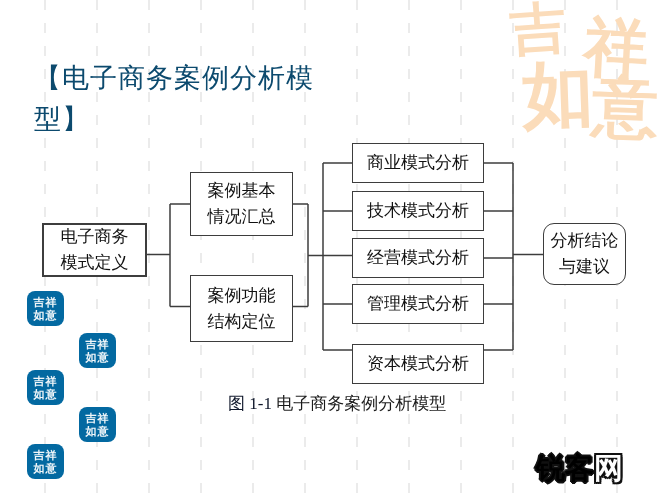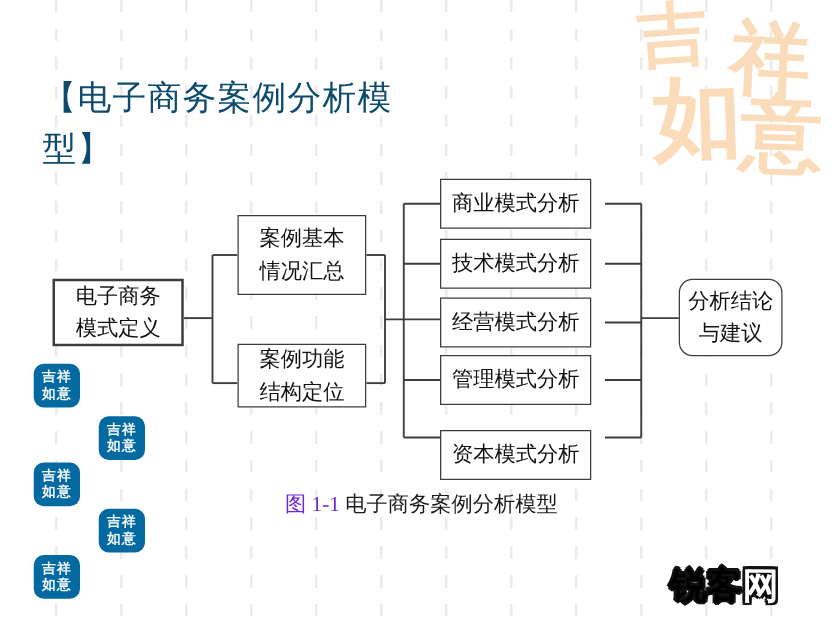--- a/index.html
+++ b/index.html
@@ -56,32 +56,32 @@
     position: absolute; background: #ffffff;
     border: 1.5px solid #3d3d3d;
     display: flex; align-items: center; justify-content: center;
     text-align: center; color: #111111;
     font-size: 17px; line-height: 26px;
     white-space: pre-line;
   }
   .fbox.thick { border-width: 2px; }
   .box-definition { left: 42px;  top: 223px; width: 105px; height: 54px; }
   .box-summary    { left: 190px; top: 172px; width: 103px; height: 64px; }
-  .box-function   { left: 190px; top: 275px; width: 103px; height: 51px; }
-  .box-analysis   { left: 352px; width: 121px; height: 40px; }
+  .box-function   { left: 190px; top: 275px; width: 103px; height: 67px; }
+  .box-analysis   { left: 352px; width: 132px; height: 40px; }
   .ba0 { top: 143px; } .ba1 { top: 191px; } .ba2 { top: 238px; }
   .ba3 { top: 284px; } .ba4 { top: 344px; text-align: right; }
   .box-conclusion { left: 543px; top: 223px; width: 83px; height: 62px; border-radius: 11px; }
 
   
   .caption {
     position: absolute; left: 228px; top: 392px;
     font-size: 17px; color: #1a1a1a; white-space: nowrap; z-index: 2;
   }
-  .caption .fig-num { color: #6d28d9; }
+  .caption .fig-num { color: #0f172a; }
 
   
   .logo {
     position: absolute; left: 536px; top: 449px;
     font-family: "Liberation Sans", sans-serif;
     font-size: 29px; font-weight: bold; letter-spacing: 0px;
     white-space: nowrap; z-index: 3;
   }
   .logo .lg-primary {
     color: #000000;

